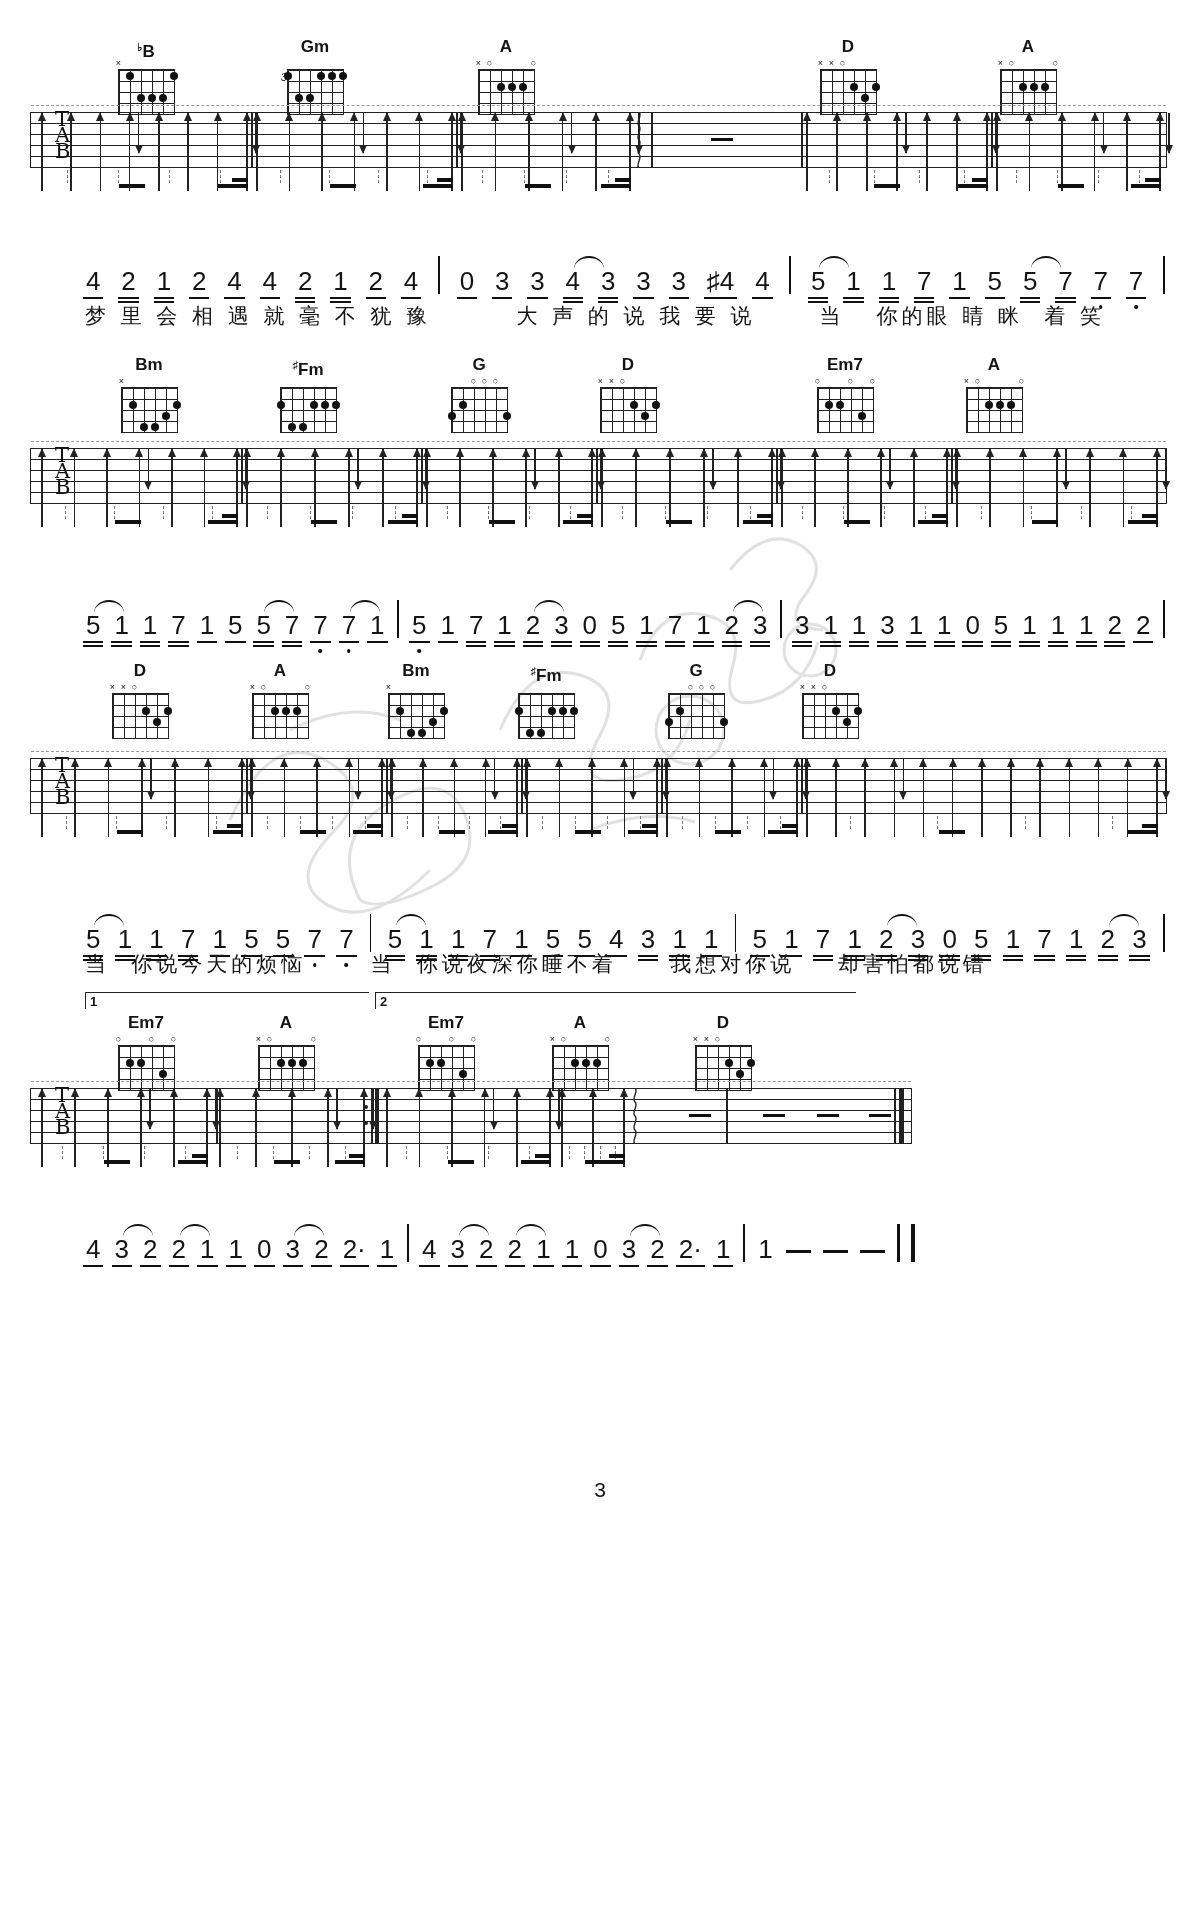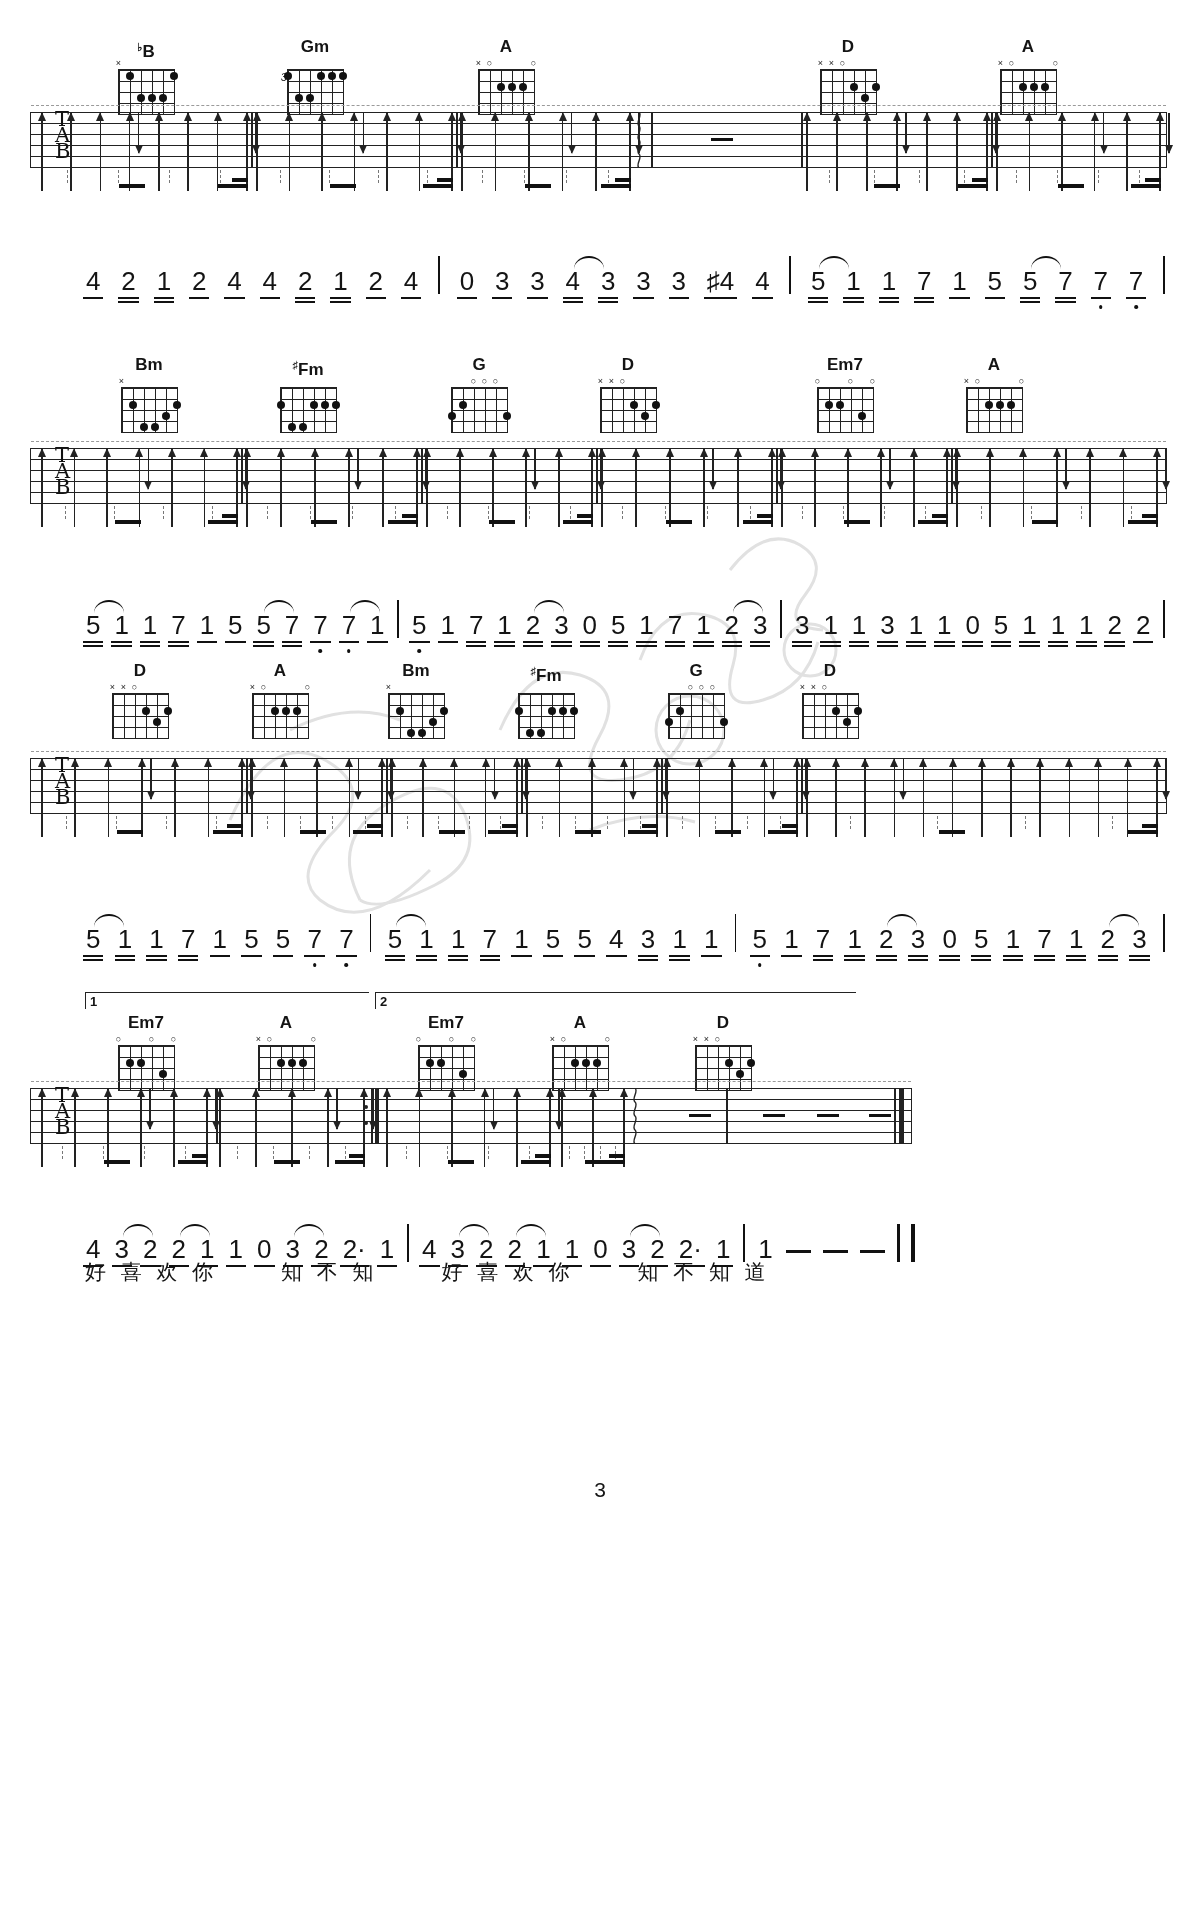--- a/index.html
+++ b/index.html
@@ -777,20 +777,21 @@
       <span class="tok u2">1</span>
       <span class="tok u2">7</span>
       <span class="tok u1">1</span>
       <span class="tok u1">5</span>
       <span class="tok u2">5<i class="tiearc"></i></span>
       <span class="tok u2">7</span>
       <span class="tok u1">7<i class="od"></i></span>
       <span class="tok u1">7<i class="od"></i></span>
       <span class="nbar"></span>
     </div>
+    <div class="lyr" style="left: 85px; top: 302px;">梦 里 会 相 遇 就 毫 不 犹 豫        大 声 的 说 我 要 说      当   你的眼 睛 眯  着 笑</div>
     <div class="numline" style="left: 85px; top: 600px; width: 1080px;">
       <span class="tok u2">5<i class="tiearc"></i></span>
       <span class="tok u2">1</span>
       <span class="tok u2">1</span>
       <span class="tok u2">7</span>
       <span class="tok u1">1</span>
       <span class="tok u1">5</span>
       <span class="tok u2">5<i class="tiearc"></i></span>
       <span class="tok u2">7</span>
       <span class="tok u1">7<i class="od"></i></span>
@@ -857,20 +858,21 @@
       <span class="tok u2">3</span>
       <span class="tok u2">0</span>
       <span class="tok u2">5</span>
       <span class="tok u2">1</span>
       <span class="tok u2">7</span>
       <span class="tok u2">1</span>
       <span class="tok u2">2<i class="tiearc"></i></span>
       <span class="tok u2">3</span>
       <span class="nbar"></span>
     </div>
+    <div class="lyr" style="left: 85px; top: 950px;">当  你说今天的烦恼      当  你说夜深你睡不着     我想对你说    却害怕都说错</div>
     <div class="numline" style="left: 85px; top: 1224px; width: 830px;">
       <span class="tok u1">4</span>
       <span class="tok u1">3<i class="tiearc"></i></span>
       <span class="tok u1">2</span>
       <span class="tok u1">2<i class="tiearc"></i></span>
       <span class="tok u1">1</span>
       <span class="tok u1">1</span>
       <span class="tok u1">0</span>
       <span class="tok u1">3<i class="tiearc"></i></span>
       <span class="tok u1">2</span>
@@ -888,14 +890,13 @@
       <span class="tok u1">2</span>
       <span class="tok u1">2·</span>
       <span class="tok u1">1</span>
       <span class="nbar"></span>
       <span class="tok">1</span>
       <span class="ndash"></span>
       <span class="ndash"></span>
       <span class="ndash"></span>
       <span class="nfinal"></span>
     </div>
-    <div class="lyr" style="left: 85px; top: 1258px;">好 喜 欢 你      知 不 知      好 喜 欢 你      知 不 知 道</div>
   </div>
 
 </body></html>

